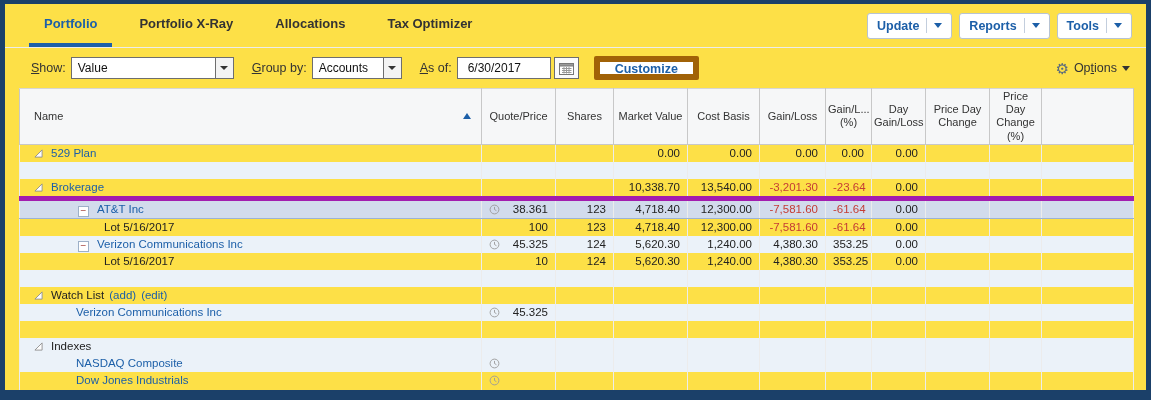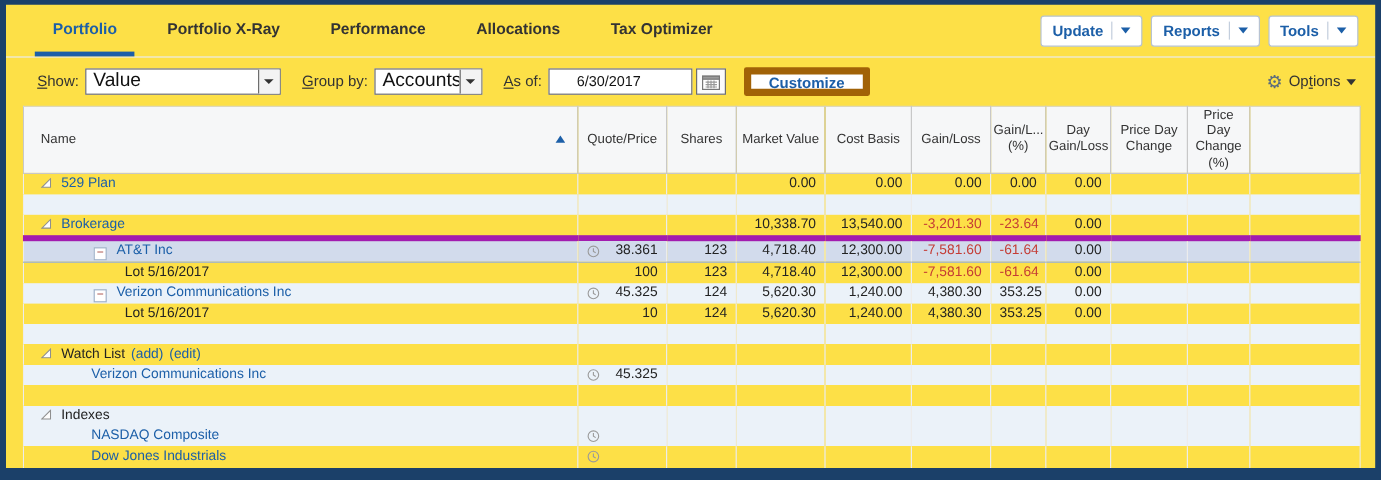--- a/index.html
+++ b/index.html
@@ -21,28 +21,28 @@
   .btn-div{width:1px;height:15px;background:#c3cedd;margin:0 7px;}
   .caret{display:inline-block;width:0;height:0;border-left:4px solid transparent;
     border-right:4px solid transparent;border-top:5px solid currentColor;}
   .caret.dark{border-top-color:#333;}
 
   
   .toolbar{height:40px;display:flex;align-items:center;padding-left:26px;font-size:12.5px;color:#333;box-sizing:border-box;}
   .lbl{margin-right:5px;white-space:nowrap;}
   .combo{height:22px;box-sizing:border-box;border:1px solid #6e6e6e;background:#fff;
     display:flex;align-items:center;cursor:pointer;}
-  .combo-val{flex:1;padding:0 6px;font-size:16px;color:#111;white-space:nowrap;overflow:hidden;}
+  .combo-val{flex:1;padding:0 6px;font-size:12px;color:#111;white-space:nowrap;overflow:hidden;}
   .combo-btn{width:17px;align-self:stretch;border-left:1px solid #6e6e6e;background:#f3f3f3;
     display:flex;align-items:center;justify-content:center;}
   .combo-arrow{width:0;height:0;border-left:4px solid transparent;border-right:4px solid transparent;border-top:4px solid #333;}
   .combo.show-c{width:163px;margin-right:18px;}
   .combo.group-c{width:90px;margin-right:18px;}
   .date-input{width:72px;height:20px;box-sizing:content-box;border:1px solid #6e6e6e;
-    font-size:12px;font-family:inherit;color:#111;padding:0 23px;}
+    font-size:12px;font-family:inherit;color:#111;padding:0 10px;}
   .cal-btn{width:25px;height:22px;margin-left:3px;border:1px solid #6e6e6e;background:#fbfbfb;
     display:flex;align-items:center;justify-content:center;padding:0;cursor:pointer;}
   .customize-btn{margin-left:15px;height:24px;padding:0 15px;background:#fff;border:6px solid #a16207;
     border-radius:2px;color:var(--link_blue,#1c5fa8);font-size:12.5px;font-weight:bold;font-family:inherit;cursor:pointer;}
   .options{margin-left:auto;display:flex;align-items:center;gap:5px;padding-right:16px;cursor:pointer;}
   .gear{font-size:15px;color:#5a6b7d;line-height:1;}
 
   
   .grid-wrap{margin:0 12px 0 14px;border-bottom:2px solid #4a78ae;height:302px;overflow:hidden;}
   table{width:100%;border-collapse:collapse;table-layout:fixed;}
@@ -79,21 +79,20 @@
 </style>
 </head>
 <body>
 
 <div class="frame">
 
   <div class="tabbar">
     <div class="tabs">
         <div class="tab active">Portfolio</div>
         <div class="tab">Portfolio X-Ray</div>
-        <div class="tab">Performance</div>
         <div class="tab">Allocations</div>
         <div class="tab">Tax Optimizer</div>
       </div>
     <div class="top-actions">
         <button class="act-btn">
           <span>Update</span>
           <span class="btn-div"></span>
           <span class="caret"></span>
         </button>
         <button class="act-btn">

